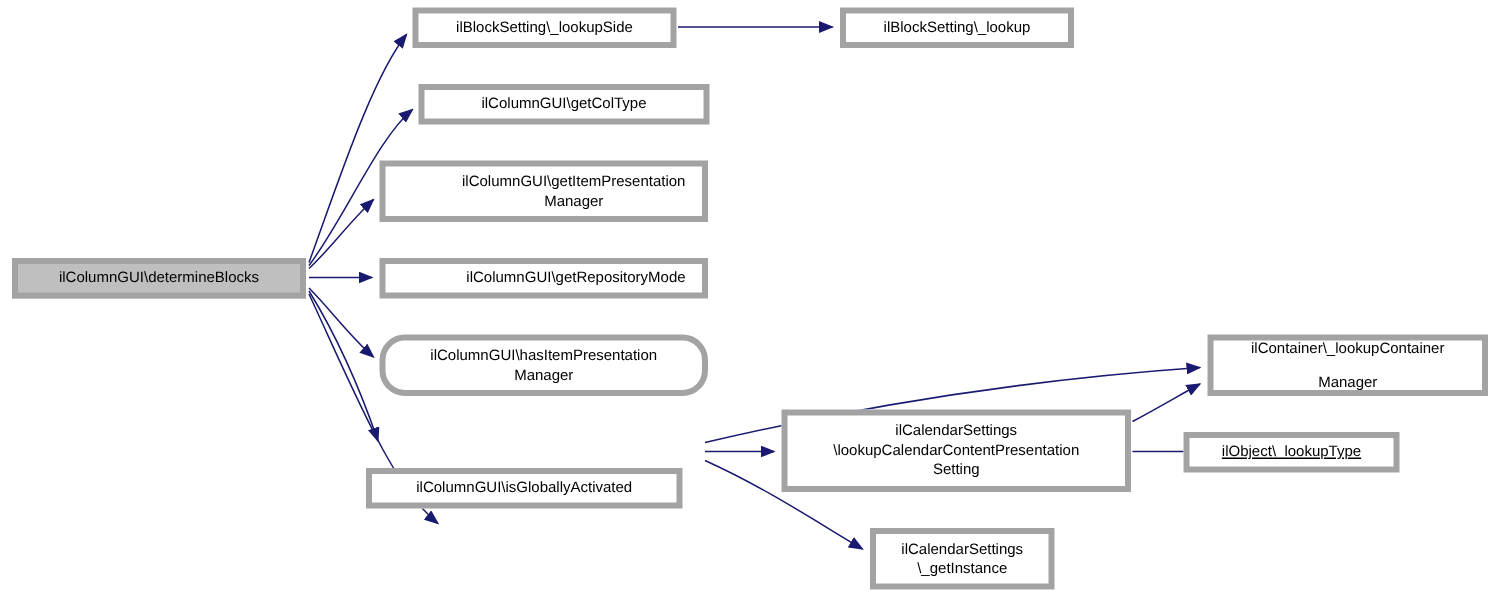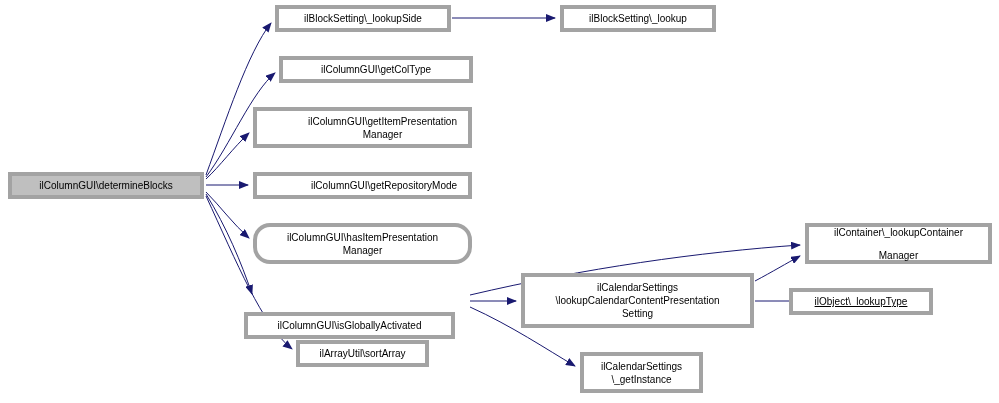--- a/index.html
+++ b/index.html
@@ -104,23 +104,20 @@
 
   <div class="node" style="left:253px; top:223px; width:219px; height:41px;border-radius:17px;">
     <span>ilColumnGUI\hasItemPresentation</span>
     <span>Manager</span>
   </div>
 
   <div class="node" style="left:244px; top:288px; width:211px; height:27px;margin-top:24px;">
     <span>ilColumnGUI\isGloballyActivated</span>
   </div>
 
-  <div class="node" style="left:296px; top:340px; width:133px; height:27px;">
-    <span>ilArrayUtil\sortArray</span>
-  </div>
 
   <div class="node" style="left:521px; top:273px; width:233px; height:55px;">
     <span>ilCalendarSettings</span>
     <span>\lookupCalendarContentPresentation</span>
     <span>Setting</span>
   </div>
 
   <div class="node" style="left:805px; top:223px; width:187px; height:41px;gap:10px;">
     <span>ilContainer\_lookupContainer</span>
     <span>Manager</span>

